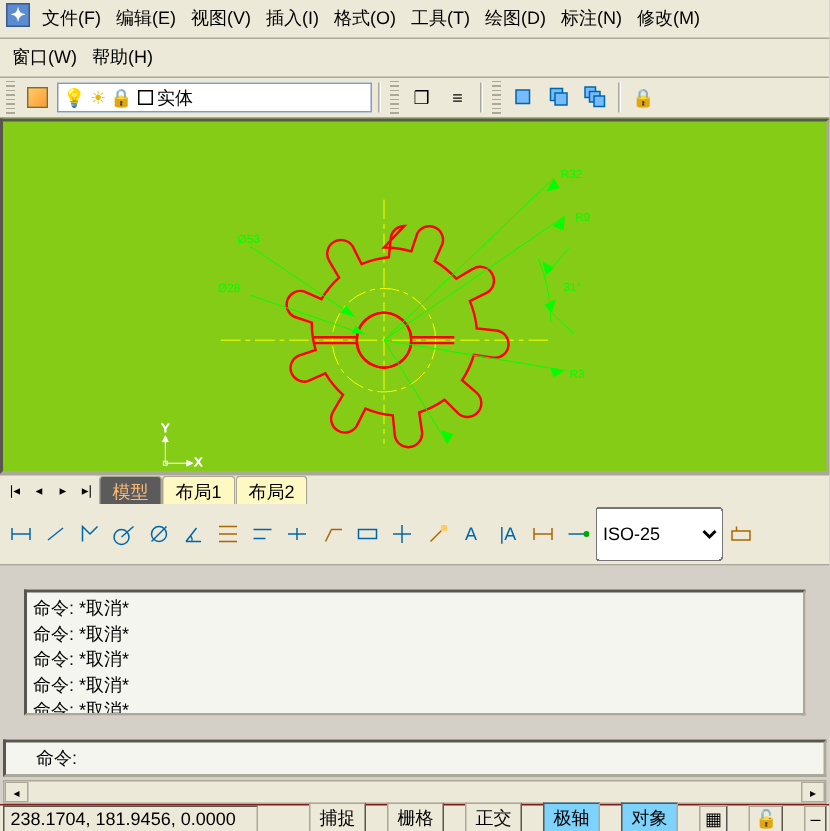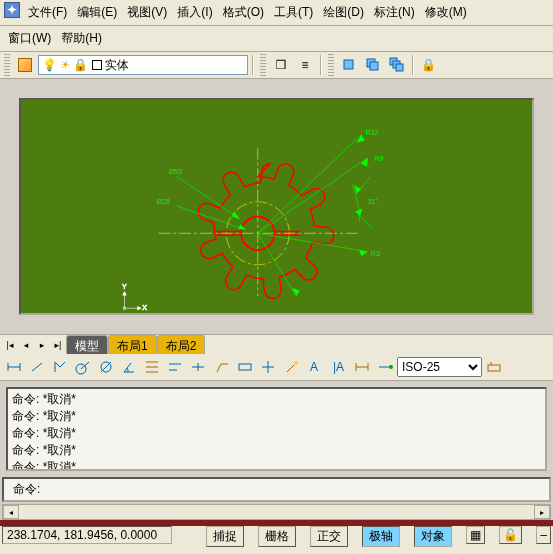--- a/index.html
+++ b/index.html
@@ -9,37 +9,37 @@
 .menubar .icon{width:16px;height:16px;background:#5b8bd0;border:1px solid #3a5a8a;display:inline-flex;align-items:center;justify-content:center;color:#fff;font-weight:bold;margin-right:2px}
 .toolbar{background:#ece9d8;border-bottom:1px solid #aca899;padding:2px;display:flex;align-items:center;gap:2px;min-height:26px}
 .toolbar .btn{width:22px;height:22px;border:1px solid transparent;display:flex;align-items:center;justify-content:center;cursor:pointer}
 .toolbar .sep{width:2px;height:20px;border-left:1px solid #aca899;border-right:1px solid #fff;margin:0 2px}
 .toolbar .grip{width:6px;height:22px;background:repeating-linear-gradient(0deg,#aca899 0 1px,transparent 1px 3px);margin:0 2px}
 .layersel{background:#fff;border:1px solid #7f9db9;height:20px;display:flex;align-items:center;padding:0 3px;gap:3px;min-width:210px}
 .layersel .bulb{color:#d4af00}
 .layersel .sun{color:#e6b800}
 .layersel .lock{color:#2a5aa0}
 .layersel .box{width:10px;height:10px;border:1px solid #000;background:#fff}
-.viewport{flex:1;position:relative;background:#4d7c0f;border:2px inset #aca899;margin:19px;overflow:hidden}
+.viewport{flex:1;position:relative;background:#84cc16;border:2px inset #aca899;margin:0;overflow:hidden}
 .viewport svg{position:absolute;inset:0}
 .tabs{background:#ece9d8;display:flex;align-items:center;padding:0 2px;height:20px;border-top:1px solid #aca899}
 .tabs .nav{width:16px;height:16px;display:flex;align-items:center;justify-content:center;cursor:pointer;font-size:9px}
-.tabs .tab{padding:2px 8px;background:#eab308;border:1px solid #aca899;border-bottom:none;border-radius:3px 3px 0 0;margin-top:2px;cursor:pointer}
-.tabs .tab.active{background:#5b5b5b;color:#ffffff}
+.tabs .tab{padding:2px 8px;background:#fef9c3;border:1px solid #aca899;border-bottom:none;border-radius:3px 3px 0 0;margin-top:2px;cursor:pointer}
+.tabs .tab.active{background:#5b5b5b;color:#fdba74}
 .dimbar{background:#ece9d8;border-bottom:1px solid #aca899;padding:2px;display:flex;align-items:center;gap:1px}
 .dimbar .btn{width:22px;height:22px;display:flex;align-items:center;justify-content:center;cursor:pointer}
-.dimbar select{height:20px;width:85px;font-size:12px}
-.textwin{background:#f5f5f0;border:2px inset #aca899;margin:6px;height:84px;padding:2px 4px;overflow:auto;font-family:"SimSun";position:relative}
+.dimbar select{height:36px;width:85px;font-size:12px}
+.textwin{background:#f5f5f0;border:2px inset #aca899;margin:16px;height:84px;padding:2px 4px;overflow:auto;font-family:"SimSun";position:relative}
 .textwin .line{white-space:pre}
-.cmdline{background:#f5f5f0;border:2px inset #aca899;margin:0 2px 2px 2px;padding:2px 9px;display:flex;align-items:center}
+.cmdline{background:#f5f5f0;border:2px inset #aca899;margin:0 2px 2px 2px;padding:2px 20px;display:flex;align-items:center}
 .cmdline input{flex:1;border:none;background:transparent;outline:none;font-family:"SimSun"}
 .scroll-row{display:flex;align-items:center;background:#ece9d8;border:1px solid #aca899;margin:0 2px;height:16px}
 .scroll-row .sbtn{width:16px;height:14px;background:#ece9d8;border:1px solid #aca899;display:flex;align-items:center;justify-content:center;font-size:8px;cursor:pointer}
 .scroll-row .track{flex:1;background:#e8e4db}
-.statusbar{background:#ece9d8;border-top:6px solid #7f1d1d;display:flex;align-items:flex-start;height:34px;padding:0 2px}
+.statusbar{background:#ece9d8;border-top:1px solid #7f1d1d;display:flex;align-items:center;height:18px;padding:0 2px}
 .statusbar .coord{border:1px inset #aca899;padding:1px 4px;min-width:170px}
 .statusbar .sbtn{border:1px outset #aca899;padding:1px 6px;margin-left:14px;cursor:pointer;background:#ece9d8}
 .statusbar .sbtn.on{border:1px inset #aca899;background:#7dd3fc}
 .statusbar .fill{flex:1}
 </style>
 </head>
 <body>
 
 <div class="menubar">
   <span class="icon">✦</span>

